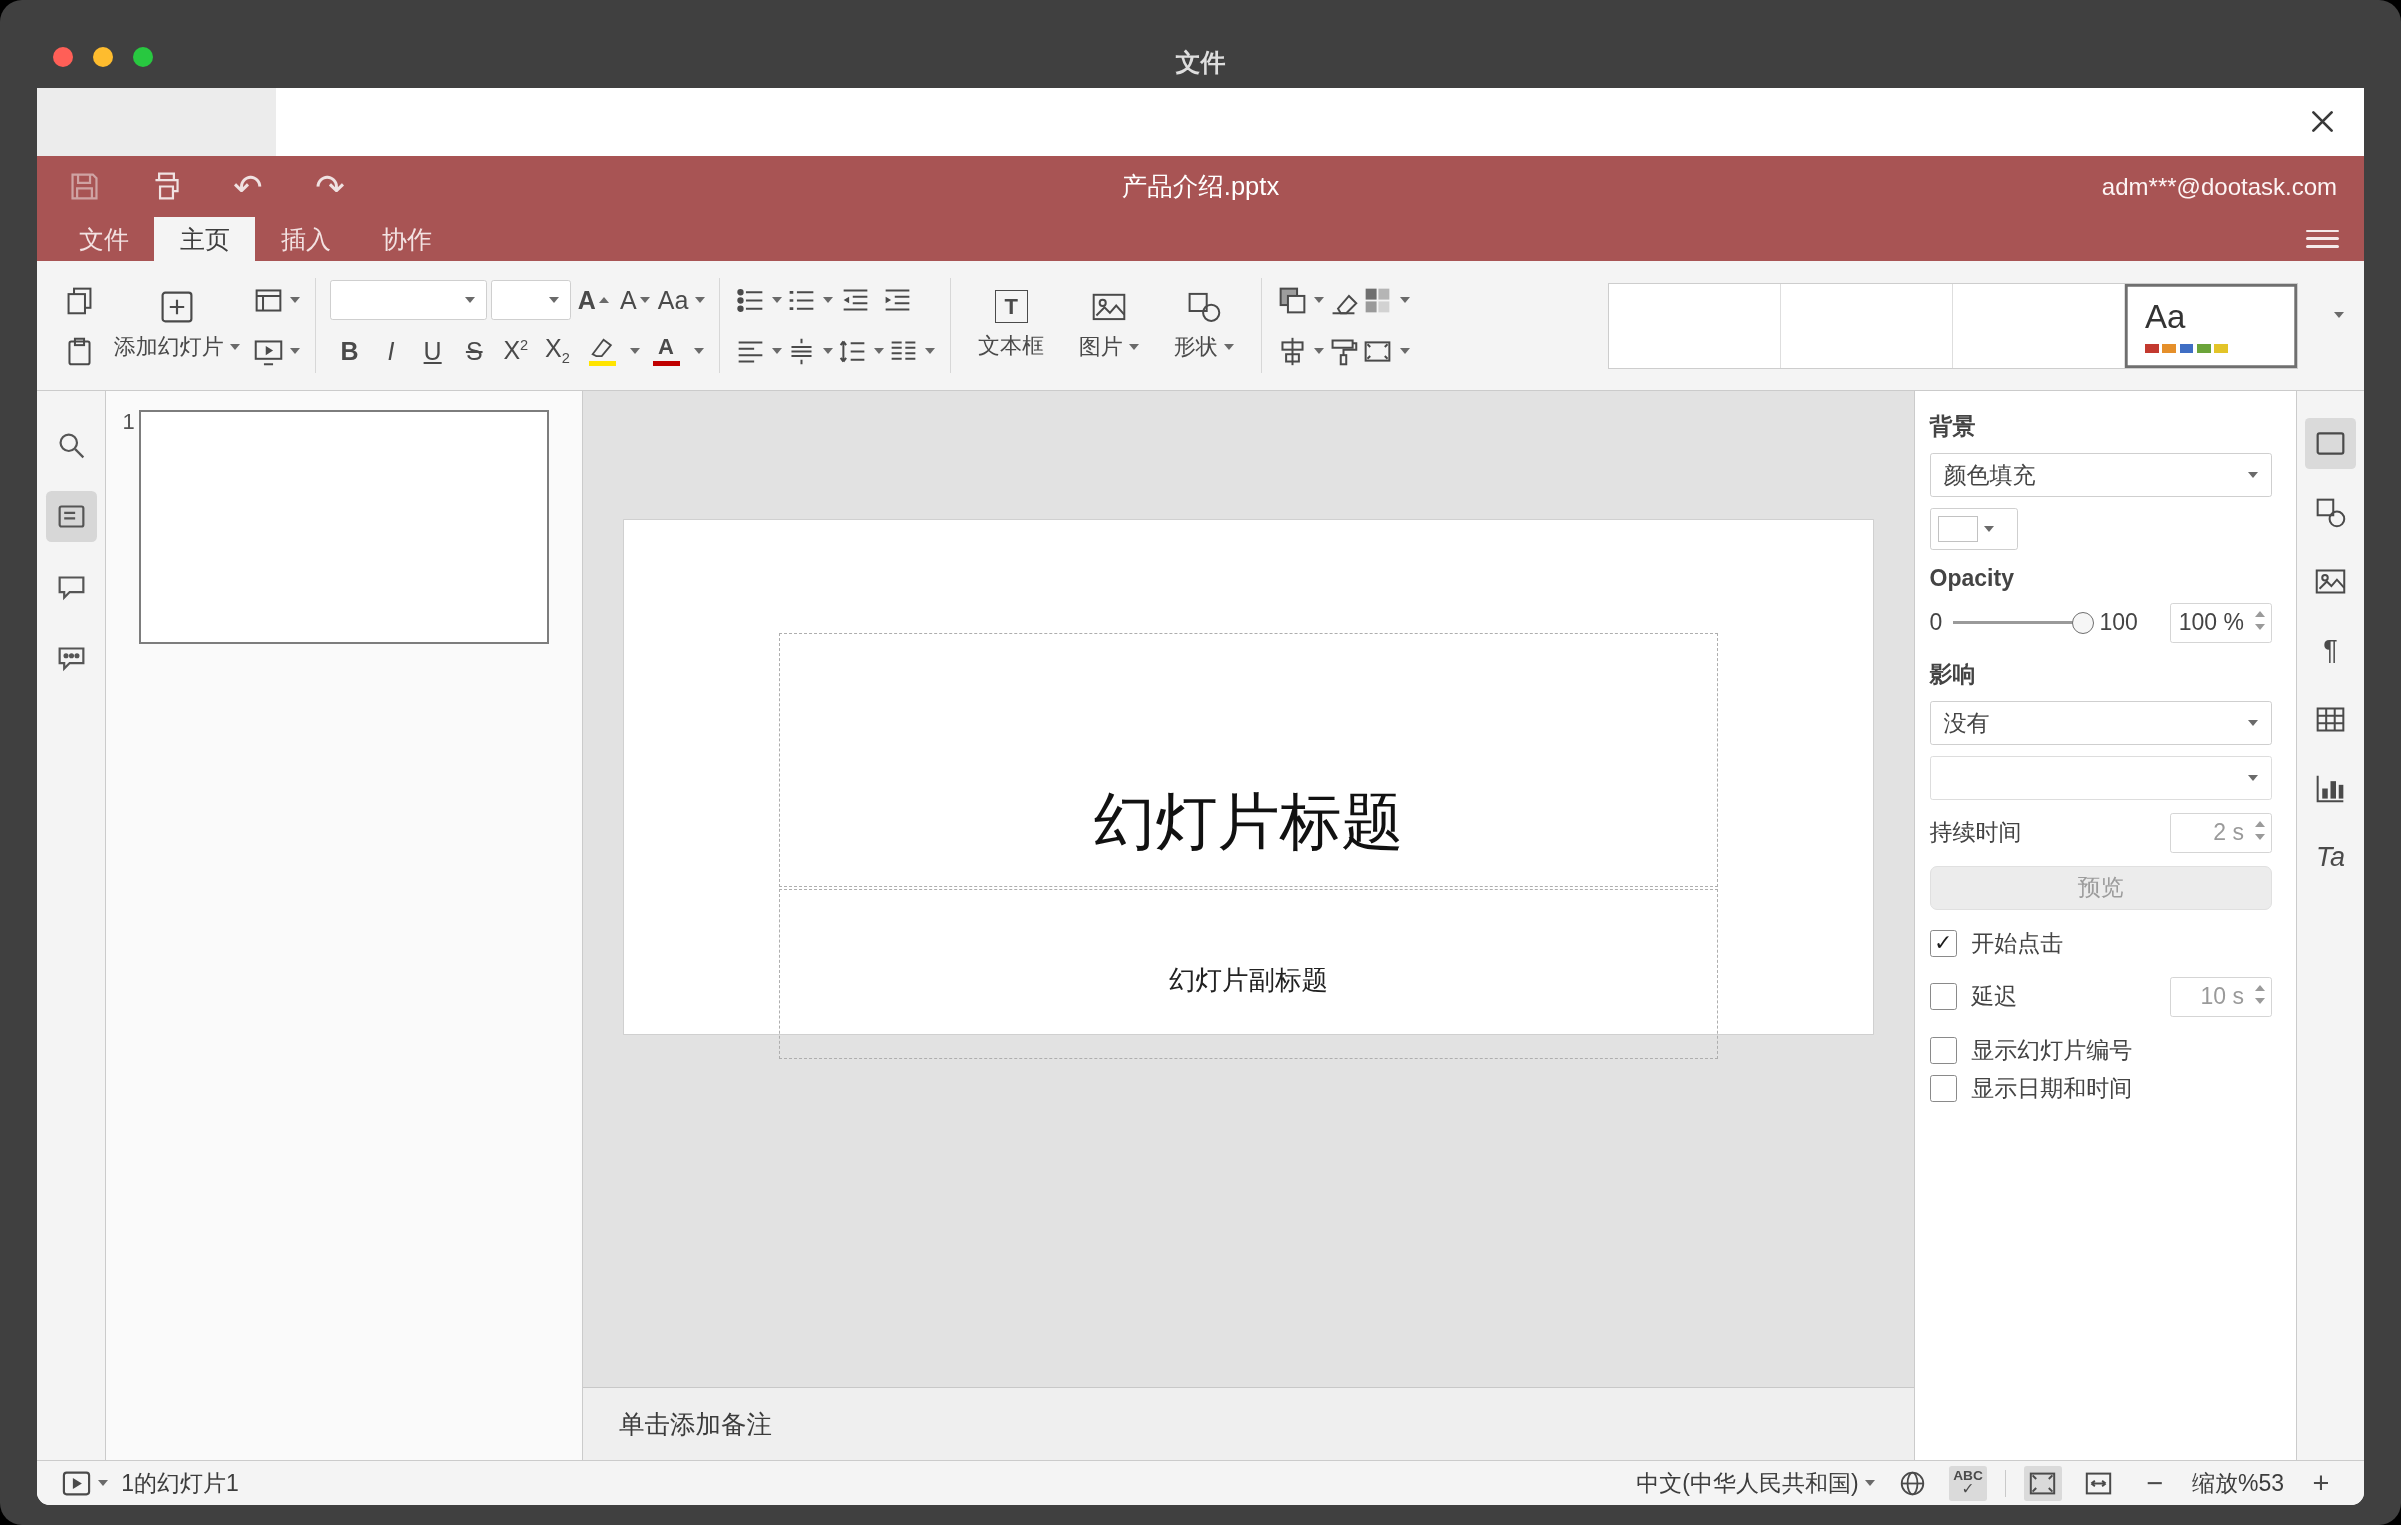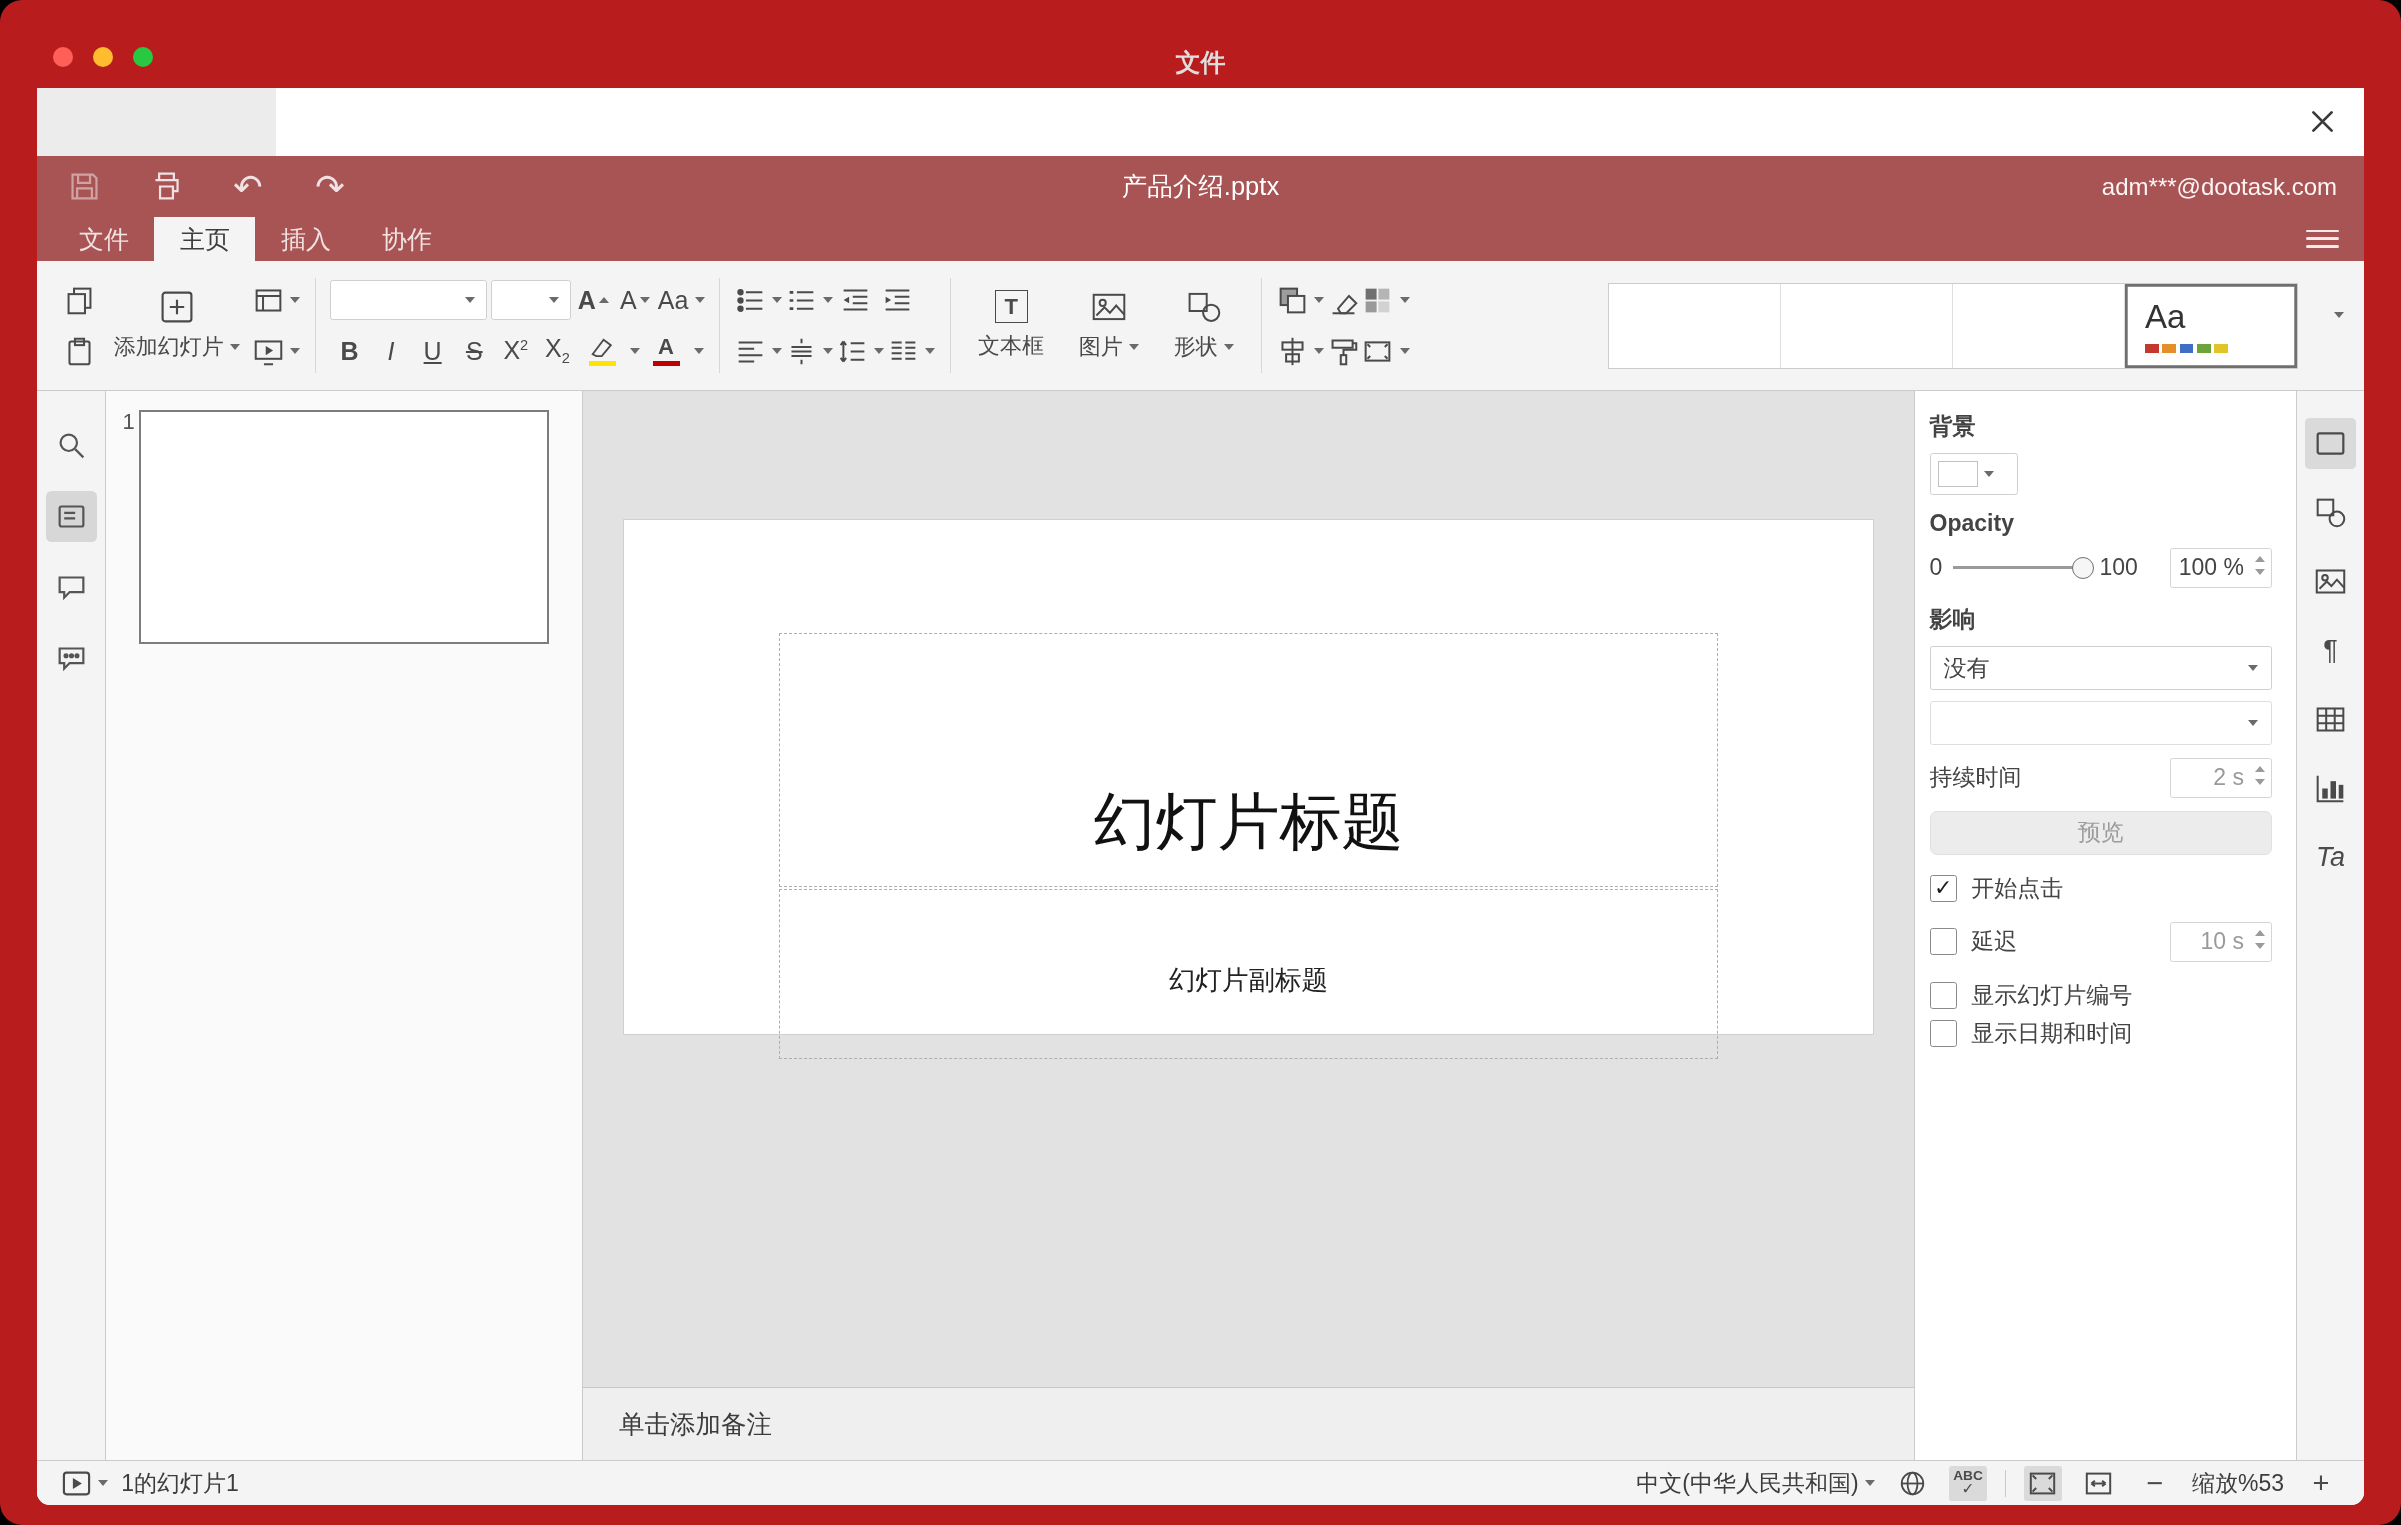--- a/index.html
+++ b/index.html
@@ -1,17 +1,17 @@
 <!DOCTYPE html>
 <html style="font-size:14.6px"><head>
 <meta charset="utf-8">
 <style>
   * { margin:0; padding:0; box-sizing:border-box; }
   html,body { width:2401px; height:1526px; background:#000; font-family:"Liberation Sans","DejaVu Sans",sans-serif; }
-  .screen { position:absolute; inset:0; background:#b91c1c; border-radius:22px; overflow:hidden; }
+  .screen { position:absolute; inset:0; background:#404040; border-radius:22px; overflow:hidden; }
 
   
   .titlebar { position:absolute; left:0; top:0; right:0; height:88px; }
   .lights { position:absolute; left:53px; top:47px; display:flex; gap:20px; }
   .light { width:20px; height:20px; border-radius:50%; }
   .l-red { background:#ff5f57; } .l-yellow { background:#febc2e; } .l-green { background:#28c840; }
   .win-title { position:absolute; left:0; right:0; top:46px; text-align:center; color:#dedede; font-size:25px; font-weight:bold; }
 
   
   .app { position:absolute; left:37px; right:37px; top:88px; bottom:20px; background:#fff; border-radius:0 0 12.8px 12.8px; overflow:hidden; display:flex; flex-direction:column; }
@@ -508,20 +508,24 @@
             </div>
           </div>
         </div>
         <div class="notes">
           <span>单击添加备注</span>
         </div>
       </div>
 
       <div class="props">
         <div class="plabel">背景</div>
+        <div class="select">
+          <span>颜色填充</span>
+          <span class="crt"></span>
+        </div>
         <div class="swatch-select">
           <span class="swatch"></span>
           <span class="crt"></span>
         </div>
 
         <div class="plabel">Opacity</div>
         <div class="prow" style="margin-bottom:16.4px;">
           <span>0</span>
           <span class="track-wrap">
               <span class="knob"></span>

